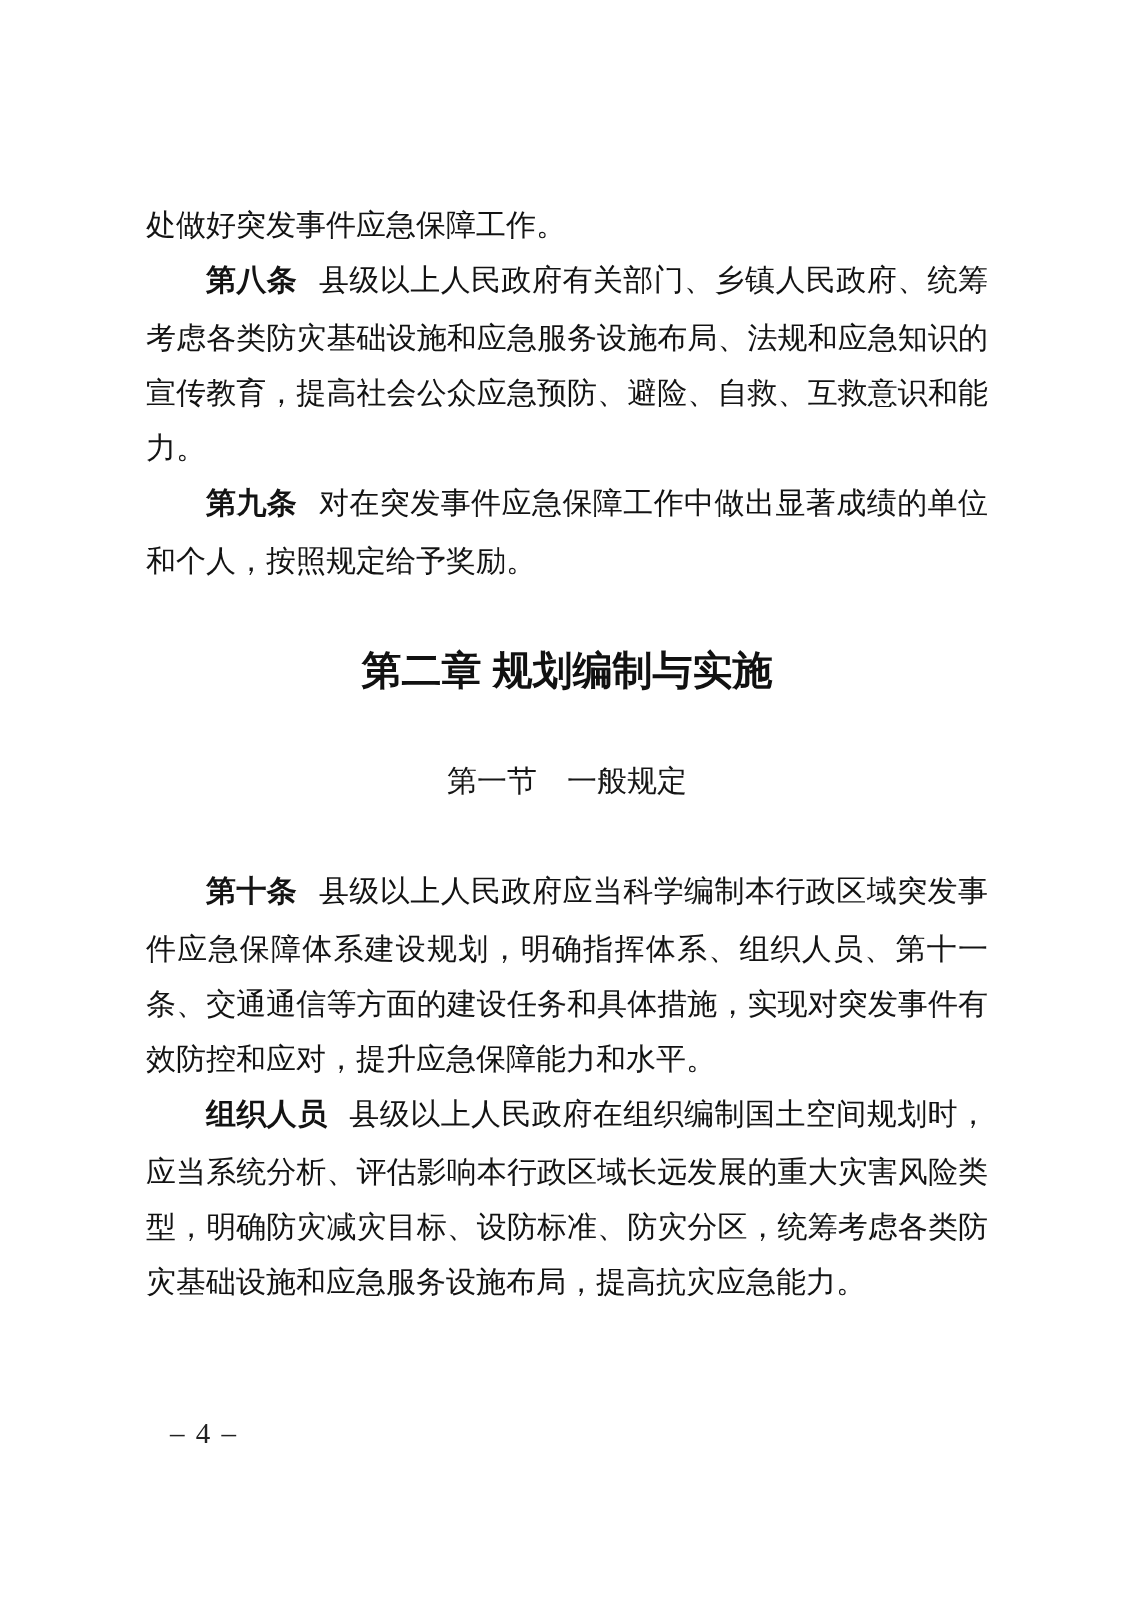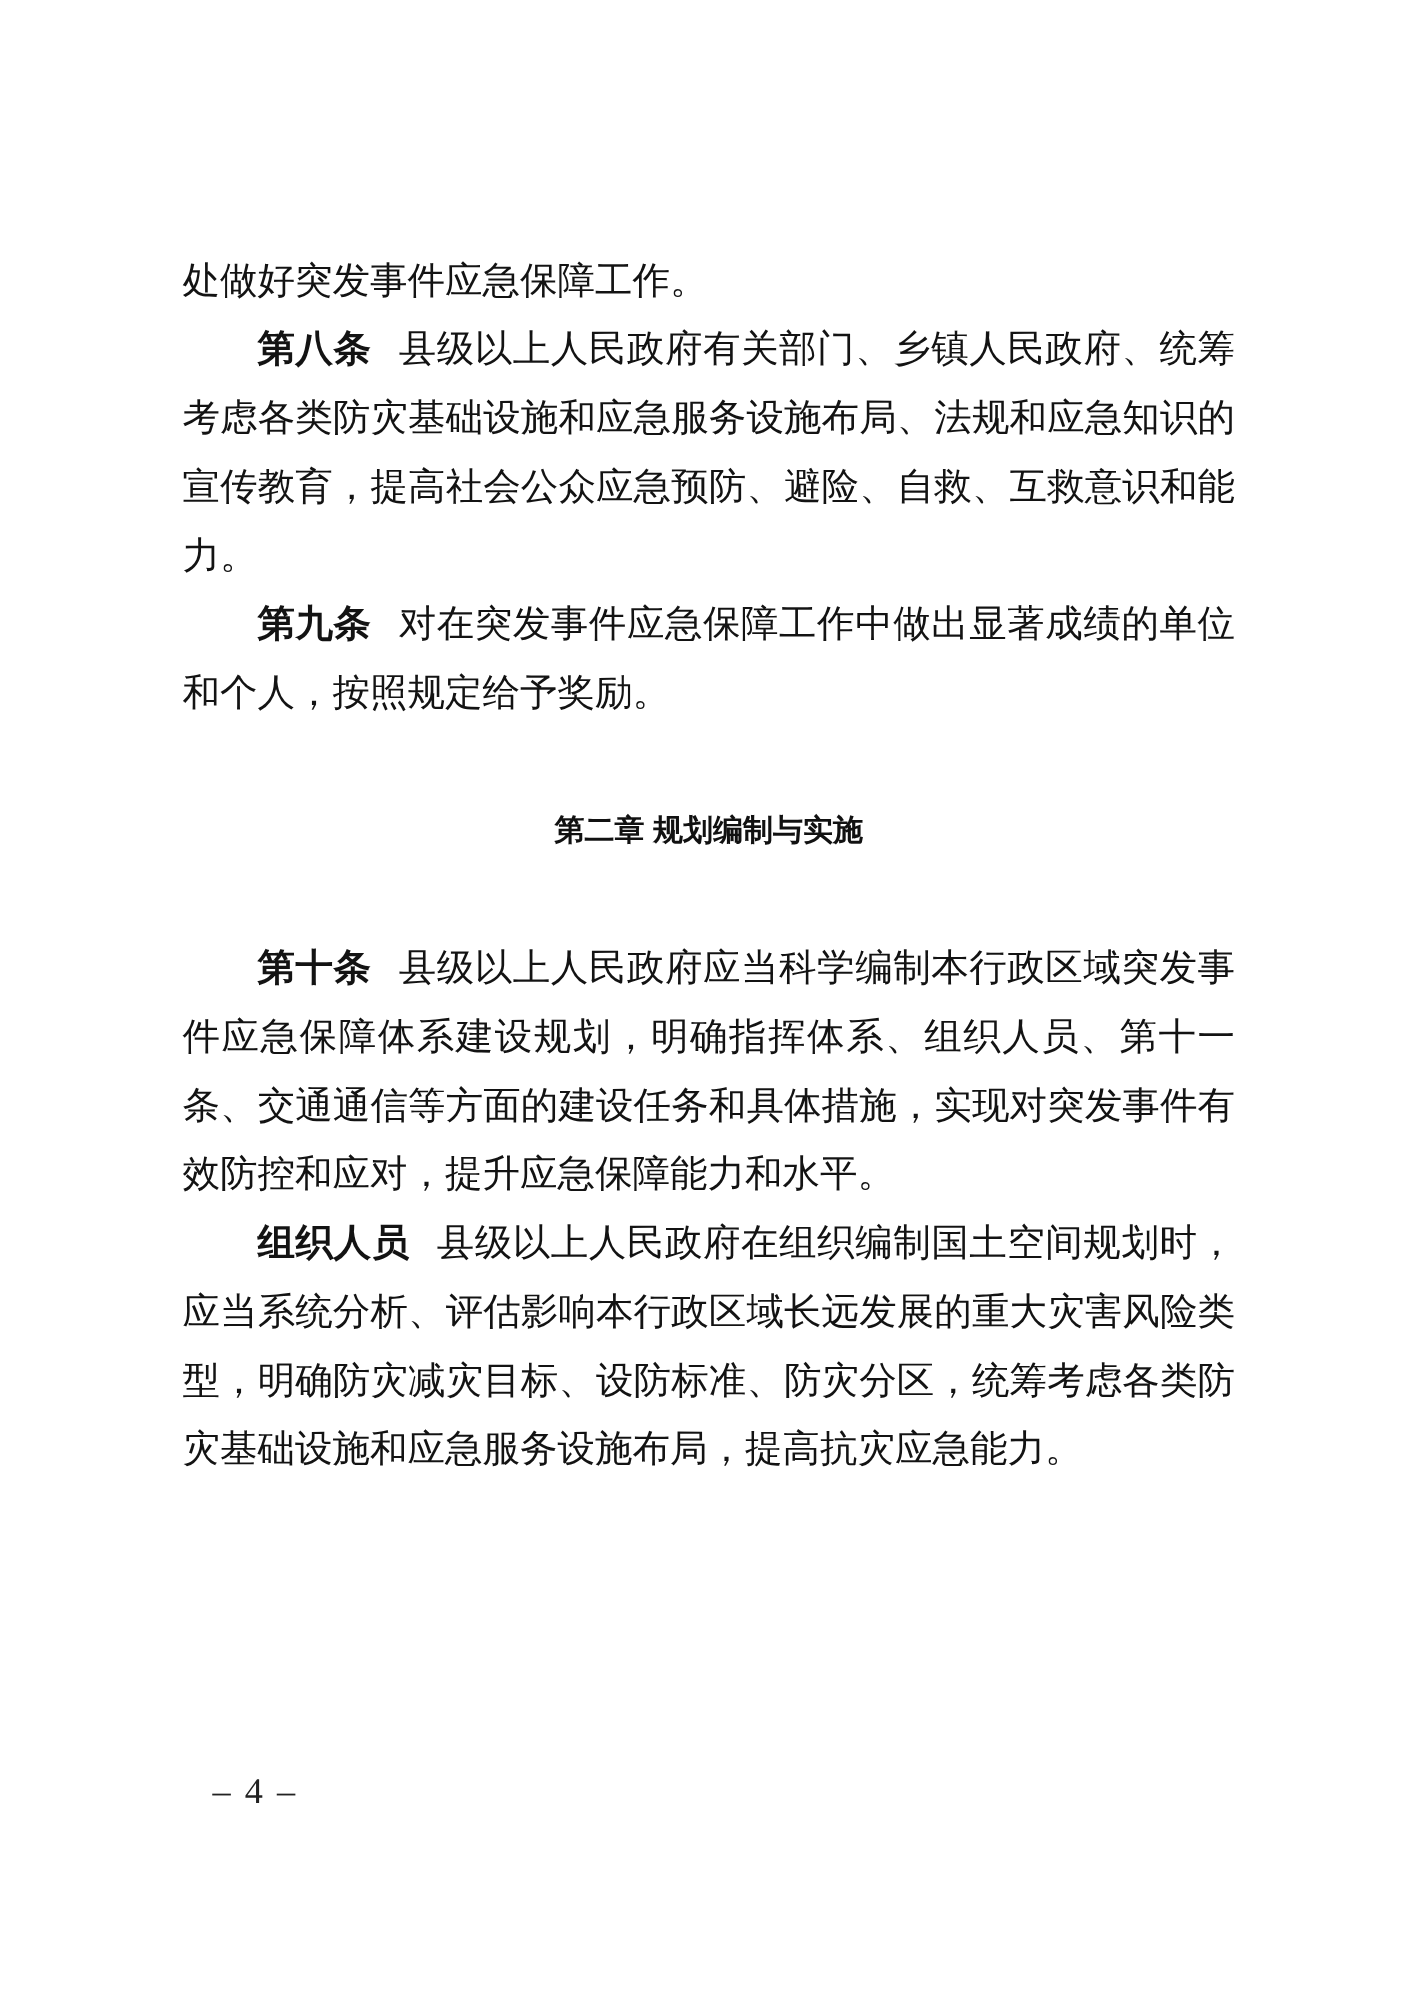--- a/index.html
+++ b/index.html
@@ -22,31 +22,31 @@
     text-align: justify;
     text-justify: inter-ideograph;
     letter-spacing: 0;
   }
   .para {
     margin: 0;
     text-indent: 2em;
   }
   .para.no-indent { text-indent: 0; }
   .article-label {
-    font-family: Liberation Sans, sans-serif;
+    font-family: Liberation Mono, monospace;
     font-weight: 700;
     margin-right: 0.72em;
   }
   .chapter-heading {
     margin: 55px 0 55px 0;
     text-indent: 0;
     text-align: center;
     font-family: "Liberation Sans", "DejaVu Sans", sans-serif;
     font-weight: 700;
-    font-size: 24px;
+    font-size: 40px;
     line-height: 55px;
     color: #111111;
   }
   .section-heading {
     margin: 0 0 55px 0;
     text-indent: 0;
     text-align: center;
     font-family: "Liberation Serif", "DejaVu Serif", serif;
     font-weight: 400;
     font-size: 30px;
@@ -73,20 +73,21 @@
 
     <p class="para no-indent"><span>处做好突发事件应急保障工作。</span></p>
 
     <p class="para"><span class="article-label">第八条</span><span>县级以上人民政府有关部门、乡镇人民政府、统筹考虑各类防灾基础设施和应急服务设施布局、法规和应急知识的宣传教育，提高社会公众应急预防、避险、自救、互救意识和能力。</span></p>
 
 
     <p class="para"><span class="article-label">第九条</span><span>对在突发事件应急保障工作中做出显著成绩的单位和个人，按照规定给予奖励。</span></p>
 
     <div class="chapter-heading">第二章 规划编制与实施</div>
 
+    <div class="section-heading">第一节　一般规定</div>
 
     <p class="para"><span class="article-label">第十条</span><span>县级以上人民政府应当科学编制本行政区域突发事件应急保障体系建设规划，明确指挥体系、组织人员、第十一条、交通通信等方面的建设任务和具体措施，实现对突发事件有效防控和应对，提升应急保障能力和水平。</span></p>
 
     <p class="para"><span class="article-label">组织人员</span><span>县级以上人民政府在组织编制国土空间规划时，应当系统分析、评估影响本行政区域长远发展的重大灾害风险类型，明确防灾减灾目标、设防标准、防灾分区，统筹考虑各类防灾基础设施和应急服务设施布局，提高抗灾应急能力。</span></p>
 
   </div>
 
   <div class="page-number">– 4 –</div>
 
 </div>

